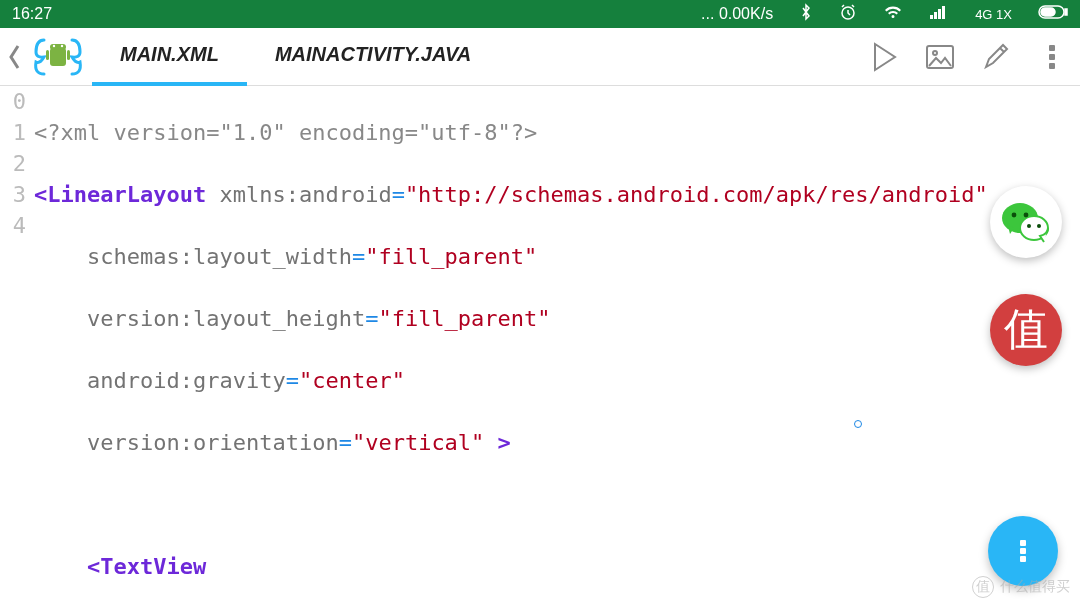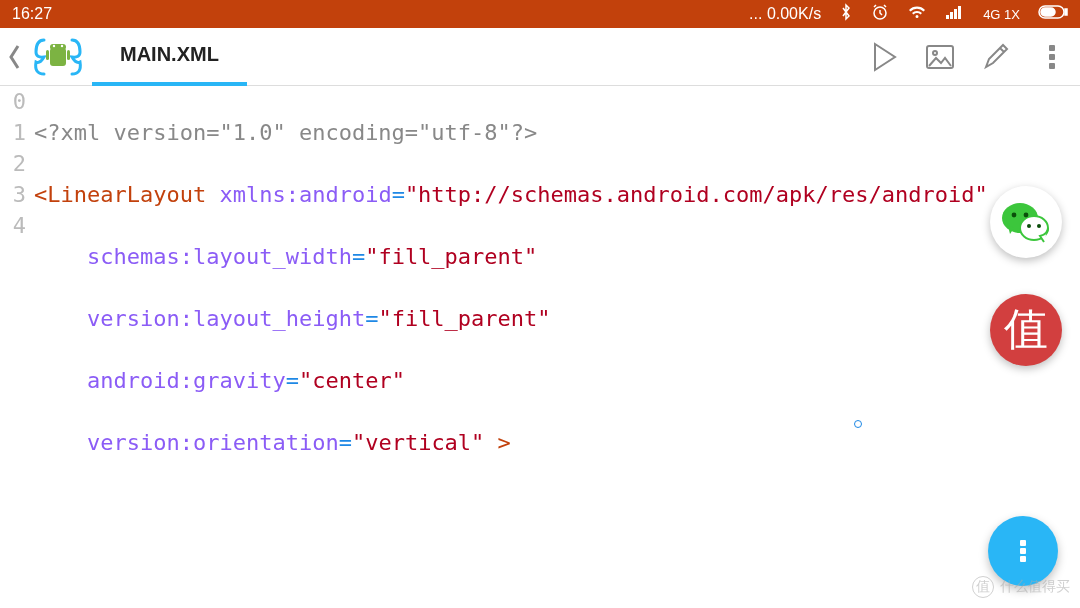--- a/index.html
+++ b/index.html
@@ -1,32 +1,32 @@
 <!DOCTYPE html>
 <html><head>
 <meta charset="utf-8">
 <style>
   * { margin: 0; padding: 0; box-sizing: border-box; }
   html, body { width: 1080px; height: 608px; font-family: "DejaVu Sans Mono", Consolas, monospace; overflow: hidden; background: #fff; }
-  .statusbar { height: 28px; background: #c2410c; color: #fff; display: flex; align-items: center; justify-content: space-between; padding: 0 12px; font-size: 16px; font-family: Arial, sans-serif; }
-  .statusbar .right { display: flex; gap: 18px; align-items: center; }
-  .toolbar { height: 58px; background: #fff; border-bottom: 1px solid #ddd; display: flex; align-items: center; }
+  .statusbar { height: 28px; background: #15803d; color: #fff; display: flex; align-items: center; justify-content: space-between; padding: 0 12px; font-size: 16px; font-family: Arial, sans-serif; }
+  .statusbar .right { display: flex; gap: 26px; align-items: center; }
+  .toolbar { height: 58px; background: #fff; border-bottom: 1px solid #ddd; display: flex; align-items: center; font-style: italic; }
   .back { width: 28px; display: flex; justify-content: center; align-items: center; color: #888; font-size: 28px; }
   .logo { width: 60px; height: 46px; margin: 0 4px 0 0; display: flex; align-items: center; justify-content: center; }
   .tabs { display: flex; align-items: stretch; height: 58px; }
   .tab { padding: 0 28px; display: flex; align-items: center; font-weight: bold; font-family: Arial, sans-serif; font-size: 20px; color: #222; border-bottom: 4px solid transparent; }
   .tab.active { border-bottom-color: #29b6f6; }
   .spacer { flex: 1; }
   .tool-icon { width: 56px; height: 58px; display: flex; align-items: center; justify-content: center; color: #888; }
   .editor { display: flex; height: calc(608px - 28px - 58px); position: relative; }
   .gutter { width: 32px; background: #fff; color: #bbb; text-align: right; padding-right: 6px; font-size: 22px; line-height: 31px; font-family: "DejaVu Sans Mono", Consolas, monospace; }
   .code { flex: 1; font-size: 22px; line-height: 31px; white-space: pre; padding-left: 2px; color: #000; }
   .t-decl { color: #888; }
-  .t-tag  { color: #c2410c; }
-  .t-attr { color: #8b5cf6; }
+  .t-tag  { color: #6d28d9; font-weight: bold; }
+  .t-attr { color: #737373; }
   .t-str  { color: #b00020; }
   .t-pun  { color: #1e88e5; }
   .float-btn { position: absolute; right: 22px; bottom: 22px; width: 70px; height: 70px; border-radius: 50%; background: #29b6f6; display: flex; align-items: center; justify-content: center; box-shadow: 0 4px 10px rgba(0,0,0,.25); }
   .float-btn span { width: 6px; height: 6px; background: #fff; border-radius: 1px; margin: 2px 0; display: block; }
   .chathead { position: absolute; right: 18px; width: 72px; height: 72px; border-radius: 50%; box-shadow: 0 3px 8px rgba(0,0,0,.25); display: flex; align-items: center; justify-content: center; }
   .chathead.wechat { top: 100px; background: #fff; }
   .chathead.zdm { top: 208px; background: #d23f3f; color: #fff; font-size: 44px; font-family: "SimSun","Songti SC",serif; line-height: 1; }
   .watermark { position: absolute; right: 10px; bottom: 10px; display: flex; align-items: center; gap: 6px; color: #aaa; font-size: 14px; font-family: Arial, sans-serif; opacity: .55;}
   .watermark .wm-icon { width: 22px; height: 22px; border-radius: 50%; border: 1.5px solid #aaa; display: flex; align-items: center; justify-content: center; font-size: 14px; }
   .cursor-breakpoint { position: absolute; right: 218px; top: 334px; width: 8px; height: 8px; border: 1.5px solid #1e88e5; border-radius: 50%; }
@@ -85,20 +85,21 @@
       <rect x="20" y="14" width="16" height="18" rx="3" fill="#7cb342"></rect>
       <rect x="20" y="10" width="16" height="6" rx="3" fill="#7cb342"></rect>
       <circle cx="24" cy="12" r="1.2" fill="#fff"></circle>
         <circle cx="32" cy="12" r="1.2" fill="#fff"></circle>
       <rect x="16" y="16" width="3" height="10" rx="1.5" fill="#7cb342"></rect>
       <rect x="37" y="16" width="3" height="10" rx="1.5" fill="#7cb342"></rect>
     </svg>
   </div>
   <div class="tabs">
     <div class="tab active">MAIN.XML</div>
+    <div class="tab">MAINACTIVITY.JAVA</div>
   </div>
   <div class="spacer"></div>
   <div class="tool-icon">
     <svg width="34" height="34" viewBox="0 0 34 34" fill="none" stroke="#888" stroke-width="2">
         <path d="M8 4 L28 17 L8 30 Z"></path>
       </svg>
   </div>
   <div class="tool-icon">
     <svg width="32" height="32" viewBox="0 0 32 32" fill="none" stroke="#888" stroke-width="2">
         <rect x="3" y="5" width="26" height="22" rx="2"></rect>
@@ -138,20 +139,21 @@
     <div>4</div>
   </div>
   <div class="code">
 <div><span class="t-decl">&lt;?xml version="1.0" encoding="utf-8"?&gt;</span></div>
 <div><span class="t-tag">&lt;LinearLayout</span><span> </span><span class="t-attr">xmlns:android</span><span class="t-pun">=</span><span class="t-str">"http://schemas.android.com/apk/res/android"</span></div>
 <div><span>    </span><span class="t-attr">schemas:layout_width</span><span class="t-pun">=</span><span class="t-str">"fill_parent"</span></div>
 <div><span>    </span><span class="t-attr">version:layout_height</span><span class="t-pun">=</span><span class="t-str">"fill_parent"</span></div>
 <div><span>    </span><span class="t-attr">android:gravity</span><span class="t-pun">=</span><span class="t-str">"center"</span></div>
 <div><span>    </span><span class="t-attr">version:orientation</span><span class="t-pun">=</span><span class="t-str">"vertical"</span><span class="t-tag"> &gt;</span></div>
 <div><span></span>&nbsp;</div>
+<div><span>    </span><span class="t-tag">&lt;TextView</span></div>
 
 
 
 
 
 
   </div>
 
   <div class="cursor-breakpoint"></div>
 

